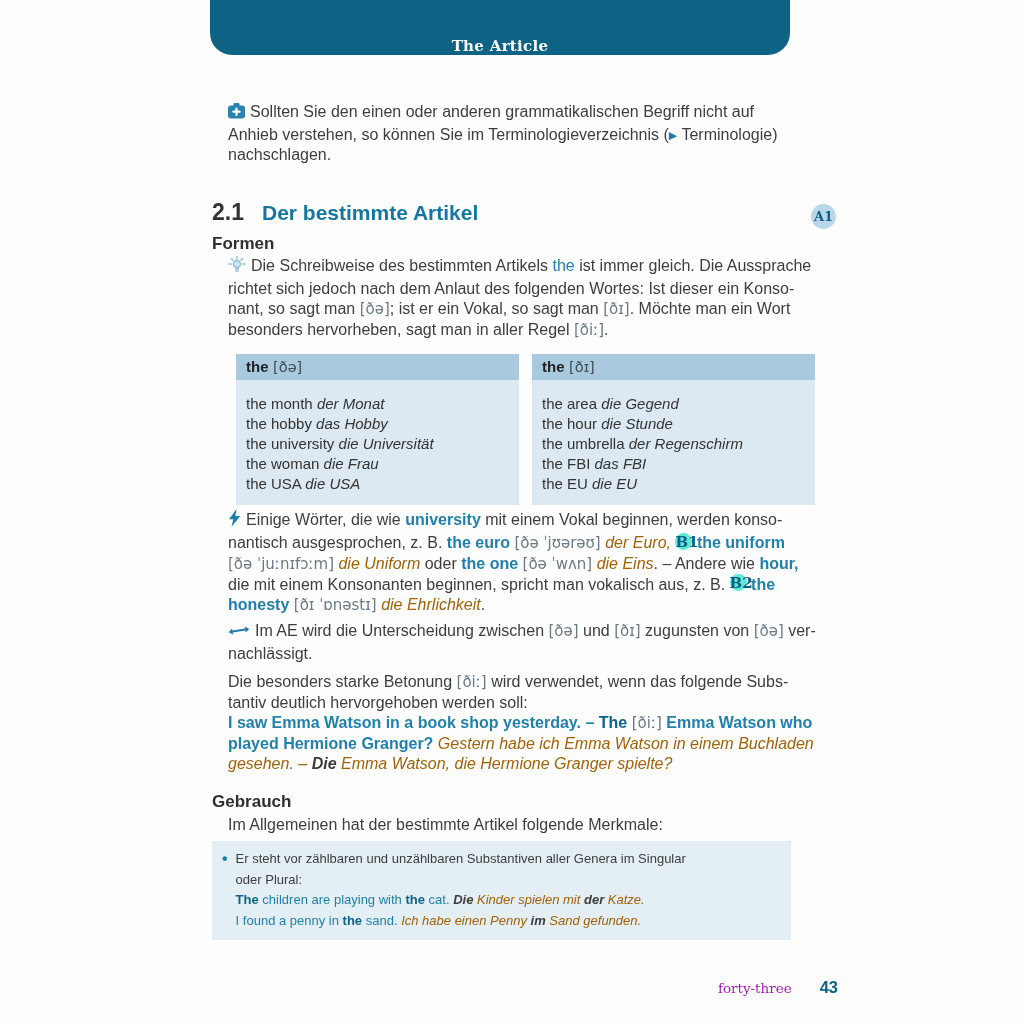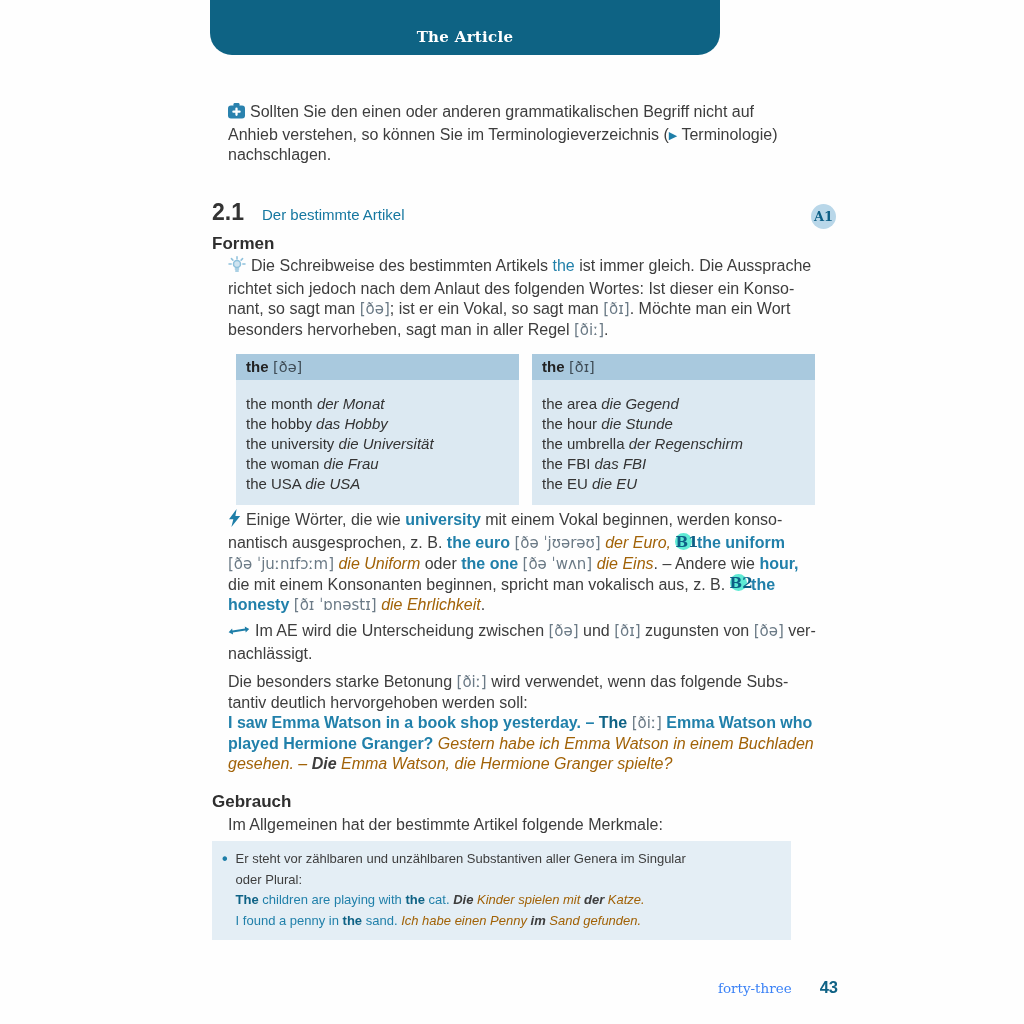--- a/index.html
+++ b/index.html
@@ -2,23 +2,23 @@
 <html><head>
 <meta charset="utf-8">
 <style>
   html,body{margin:0;padding:0;}
   body{width:1024px;height:1024px;position:relative;background:#fdfdfd;
        font-family:"Liberation Sans","DejaVu Sans",sans-serif;color:#3d3d3d;
        overflow:hidden;}
   .page{position:absolute;inset:0;background:#fefefe;}
 
   
-  .tab{position:absolute;left:210px;top:0;width:510px;height:55px;
+  .tab{position:absolute;left:210px;top:0;width:580px;height:55px;
        background:#0e6384;border-radius:0 0 22px 22px;
-       display:flex;align-items:flex-end;justify-content:center;padding-bottom:9px;
+       display:flex;align-items:flex-end;justify-content:center;
        box-sizing:border-box;}
   .tab-title{color:#ffffff;font-family:"DejaVu Serif",serif;font-weight:700;
        font-size:15px;letter-spacing:.3px;}
 
   
   .p{position:absolute;left:228px;font-size:16px;line-height:20.6px;
      white-space:nowrap;}
   .p .icon{display:inline-block;margin-right:5px;vertical-align:-2px;}
 
   
@@ -30,21 +30,21 @@
   .run-ib{color:#3d3d3d;font-style:italic;font-weight:700;}
   .run-ipa{color:#6b7a86;font-family:"DejaVu Sans",sans-serif;font-size:15px;}
   .run-play{color:#1e7ea8;font-size:11px;vertical-align:1px;}
   .run-badge{display:inline-block;background:#5eead4;color:#0d5f86;border-radius:50%;
        width:17px;height:17px;line-height:18px;text-align:left;font-size:15px;
        font-weight:700;font-family:"DejaVu Serif",serif;vertical-align:1.5px;}
 
   
   .section-head{position:absolute;left:212px;top:199px;}
   .sec-num{display:inline-block;width:50px;font-size:23px;font-weight:700;color:#333333;}
-  .sec-title{font-size:15px;font-weight:400;color:#1577a0;}
+  .sec-title{font-size:21px;font-weight:700;color:#1577a0;}
   .level-badge{position:absolute;left:811px;top:204px;width:25px;height:25px;
        border-radius:50%;background:#b9d7e9;color:#0d5f86;text-align:center;
        line-height:26px;font-size:13px;font-weight:700;font-family:"DejaVu Serif",serif;}
 
   .sub-h{position:absolute;left:212px;font-size:17px;font-weight:700;color:#2f2f2f;}
 
   
   .ptable{position:absolute;left:212px;top:354px;width:579px;display:flex;gap:13px;margin-left:24px;}
   .tcol{flex:1;}
   .tcol .thead{background:#a9c9de;padding:4px 10px 5px;font-size:15px;color:#222;}
@@ -57,21 +57,21 @@
 
   
   .bullet-box{position:absolute;left:212px;top:841px;width:579px;box-sizing:border-box;
        background:#e4eef5;padding:8px 12px 9px 10px;display:flex;}
   .bullet-dot{color:#1e7ea8;font-size:16px;font-weight:700;margin-right:8px;line-height:20.6px;}
   .bullet-text{font-size:13px;line-height:20.6px;white-space:nowrap;}
 
   
   .footer{position:absolute;left:212px;top:978px;width:626px;display:flex;
        justify-content:flex-end;align-items:baseline;gap:28px;}
-  .footer-word{font-family:"DejaVu Serif",serif;font-size:13.5px;color:#3b82f6;}
+  .footer-word{font-family:"DejaVu Serif",serif;font-size:13.5px;color:#a21caf;}
   .footer-num{font-size:16.5px;font-weight:700;color:#0f6285;}
 </style>
 </head>
 <body>
 
 <div class="page">
 
   <div class="tab">
     <span class="tab-title">The Article</span>
   </div>

